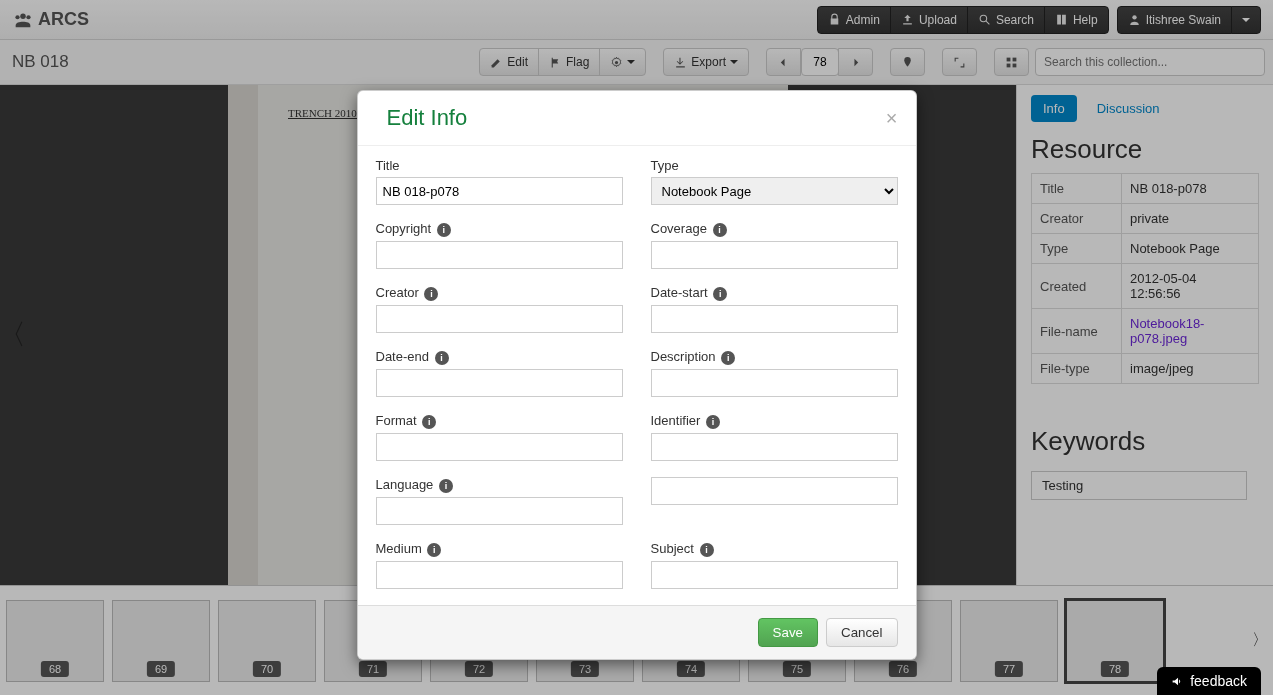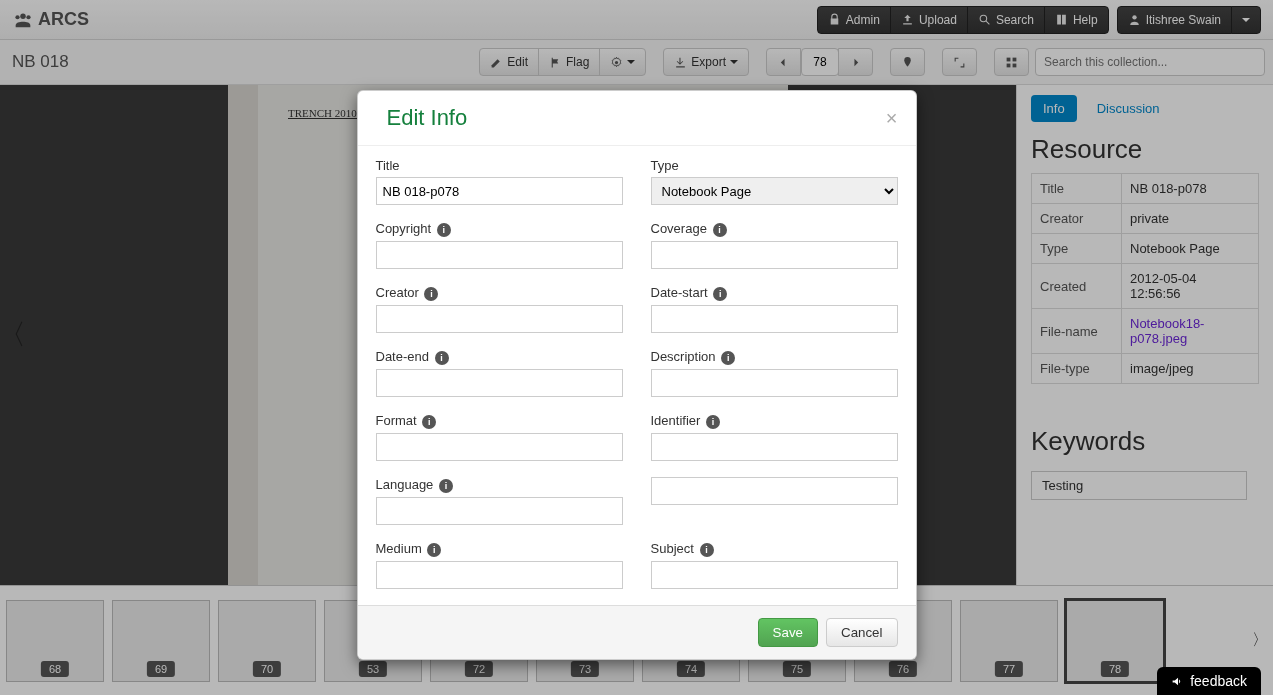--- a/index.html
+++ b/index.html
@@ -263,21 +263,21 @@
       <div class="thumb">
         <div class="num">68</div>
       </div>
       <div class="thumb">
         <div class="num">69</div>
       </div>
       <div class="thumb">
         <div class="num">70</div>
       </div>
       <div class="thumb">
-        <div class="num">53</div>
+        <div class="num">71</div>
       </div>
       <div class="thumb">
         <div class="num">72</div>
       </div>
       <div class="thumb">
         <div class="num">73</div>
       </div>
       <div class="thumb">
         <div class="num">74</div>
       </div>

